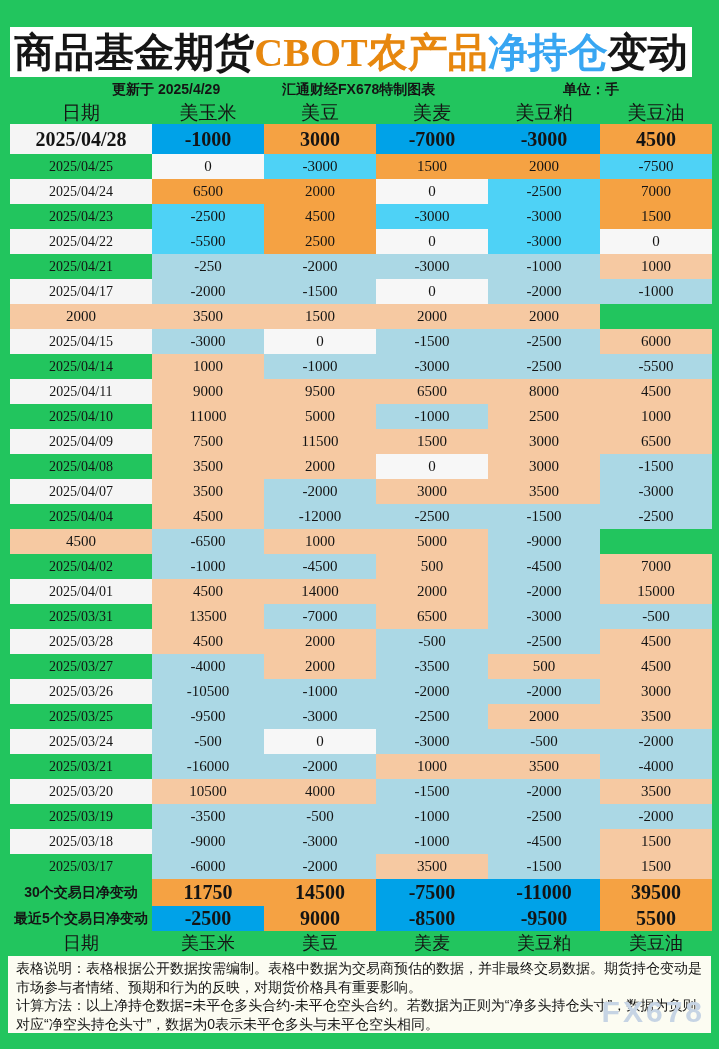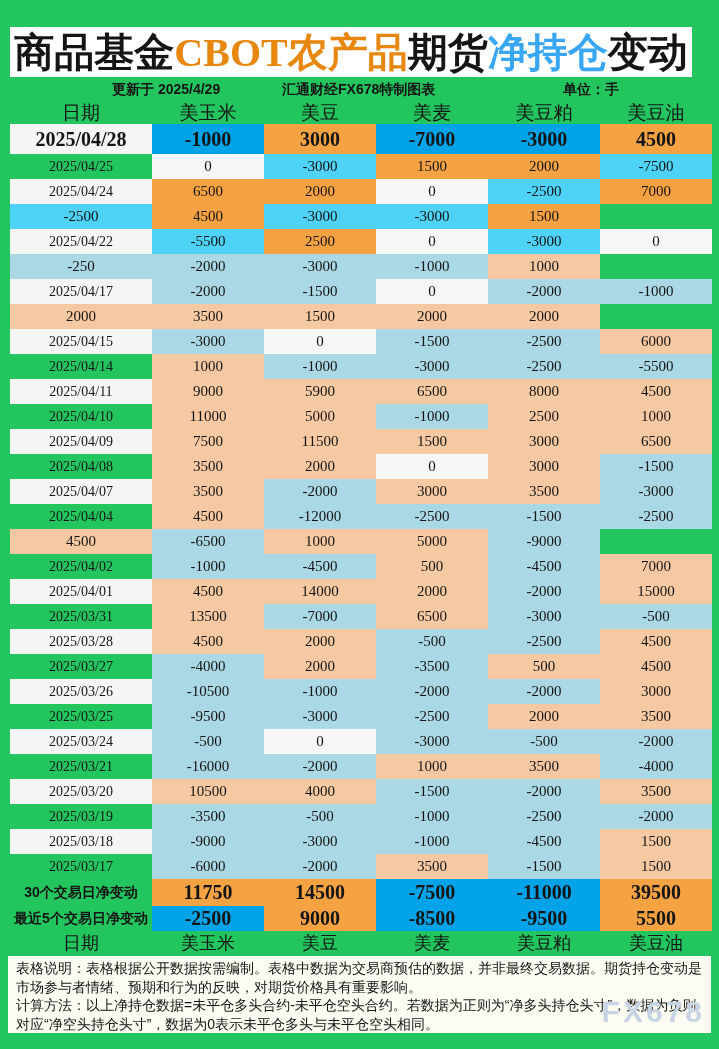--- a/index.html
+++ b/index.html
@@ -58,22 +58,22 @@
     pointer-events:none;
   }
 </style>
 </head>
 <body>
 
 <div class="page">
 
   <div class="title-box">
       <span style="color: rgb(21, 21, 21);">商品基金</span>
+      <span style="color: rgb(21, 21, 21);">期货</span>
       <span style="color: rgb(231, 135, 14);">CBOT农产品</span>
-      <span style="color: rgb(21, 21, 21);">期货</span>
       <span style="color: rgb(56, 166, 242);">净持仓</span>
       <span style="color: rgb(21, 21, 21);">变动</span>
     </div>
 
   <div class="subheader sans">
     <span class="updated">更新于 2025/4/29</span>
     <span class="source">汇通财经FX678特制图表</span>
     <span class="unit">单位：手</span>
   </div>
 
@@ -105,35 +105,37 @@
       </div>
       <div class="t-row">
         <div class="cell date-cell alt">2025/04/24</div>
         <div class="cell val-cell" style="background: rgb(245, 162, 67);">6500</div>
         <div class="cell val-cell" style="background: rgb(245, 162, 67);">2000</div>
         <div class="cell val-cell" style="background: rgb(247, 247, 247);">0</div>
         <div class="cell val-cell" style="background: rgb(78, 210, 246);">-2500</div>
         <div class="cell val-cell" style="background: rgb(245, 162, 67);">7000</div>
       </div>
       <div class="t-row">
+        <div class="cell date-cell">2025/04/23</div>
         <div class="cell val-cell" style="background: rgb(78, 210, 246);">-2500</div>
         <div class="cell val-cell" style="background: rgb(245, 162, 67);">4500</div>
         <div class="cell val-cell" style="background: rgb(78, 210, 246);">-3000</div>
         <div class="cell val-cell" style="background: rgb(78, 210, 246);">-3000</div>
         <div class="cell val-cell" style="background: rgb(245, 162, 67);">1500</div>
       </div>
       <div class="t-row">
         <div class="cell date-cell alt">2025/04/22</div>
         <div class="cell val-cell" style="background: rgb(78, 210, 246);">-5500</div>
         <div class="cell val-cell" style="background: rgb(245, 162, 67);">2500</div>
         <div class="cell val-cell" style="background: rgb(247, 247, 247);">0</div>
         <div class="cell val-cell" style="background: rgb(78, 210, 246);">-3000</div>
         <div class="cell val-cell" style="background: rgb(247, 247, 247);">0</div>
       </div>
       <div class="t-row">
+        <div class="cell date-cell">2025/04/21</div>
         <div class="cell val-cell" style="background: rgb(171, 216, 229);">-250</div>
         <div class="cell val-cell" style="background: rgb(171, 216, 229);">-2000</div>
         <div class="cell val-cell" style="background: rgb(171, 216, 229);">-3000</div>
         <div class="cell val-cell" style="background: rgb(171, 216, 229);">-1000</div>
         <div class="cell val-cell" style="background: rgb(246, 201, 162);">1000</div>
       </div>
       <div class="t-row">
         <div class="cell date-cell alt">2025/04/17</div>
         <div class="cell val-cell" style="background: rgb(171, 216, 229);">-2000</div>
         <div class="cell val-cell" style="background: rgb(171, 216, 229);">-1500</div>
@@ -160,21 +162,21 @@
         <div class="cell date-cell">2025/04/14</div>
         <div class="cell val-cell" style="background: rgb(246, 201, 162);">1000</div>
         <div class="cell val-cell" style="background: rgb(171, 216, 229);">-1000</div>
         <div class="cell val-cell" style="background: rgb(171, 216, 229);">-3000</div>
         <div class="cell val-cell" style="background: rgb(171, 216, 229);">-2500</div>
         <div class="cell val-cell" style="background: rgb(171, 216, 229);">-5500</div>
       </div>
       <div class="t-row">
         <div class="cell date-cell alt">2025/04/11</div>
         <div class="cell val-cell" style="background: rgb(246, 201, 162);">9000</div>
-        <div class="cell val-cell" style="background: rgb(246, 201, 162);">5900</div>
+        <div class="cell val-cell" style="background: rgb(246, 201, 162);">9500</div>
         <div class="cell val-cell" style="background: rgb(246, 201, 162);">6500</div>
         <div class="cell val-cell" style="background: rgb(246, 201, 162);">8000</div>
         <div class="cell val-cell" style="background: rgb(246, 201, 162);">4500</div>
       </div>
       <div class="t-row">
         <div class="cell date-cell">2025/04/10</div>
         <div class="cell val-cell" style="background: rgb(246, 201, 162);">11000</div>
         <div class="cell val-cell" style="background: rgb(246, 201, 162);">5000</div>
         <div class="cell val-cell" style="background: rgb(171, 216, 229);">-1000</div>
         <div class="cell val-cell" style="background: rgb(246, 201, 162);">2500</div>

